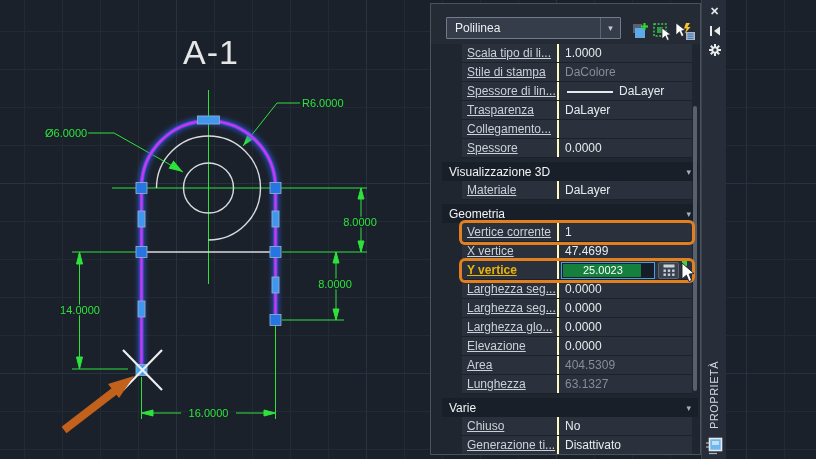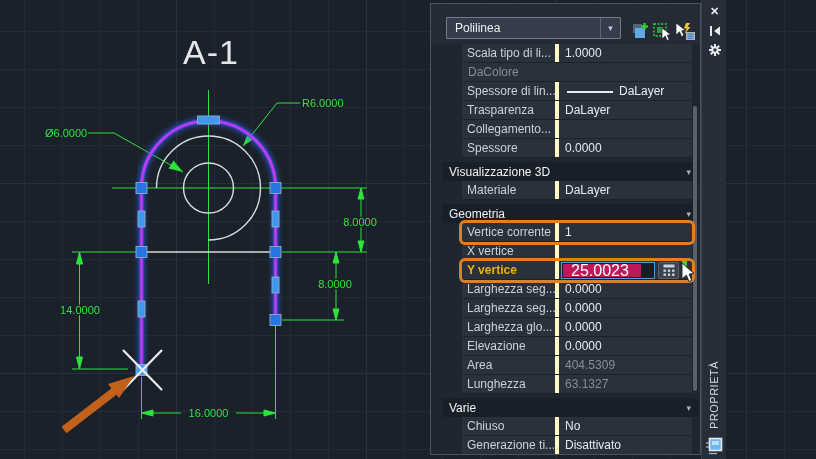--- a/index.html
+++ b/index.html
@@ -29,31 +29,31 @@
     display:flex;align-items:center;color:#eceef1;font-size:12px;cursor:default;gap:12px;}
   .dropdown .dd-label{padding-left:8px;flex:1;white-space:nowrap;overflow:hidden;}
   .dropdown .dd-caret{width:20px;text-align:center;color:#c3cad4;font-size:9px;border-left:1px solid #5a6472;line-height:20px;}
   .tool-ic{position:absolute;top:17px;width:20px;height:20px;cursor:pointer;}
   .panel-body{position:absolute;left:0;top:40px;right:0;bottom:0;overflow:hidden;background:#20262f;}
   .sec-header{margin:4px 3px 0 11px;width:256px;height:19px;background:#191f29;
     display:flex;align-items:center;padding:0 7px;color:#f1f3f5;font-size:12px;font-weight:normal;}
   .sec-header .sec-caret{margin-left:auto;color:#a7afba;font-size:9px;}
   .prop-row{display:flex;height:19px;margin-left:31px;width:230px;background:#2a313c;
     border-bottom:1px solid #1c222c;font-size:12px;line-height:18px;}
-  .prop-label{width:97px;padding-left:5px;color:#ccd1d8;border-right:4px solid #fef9c3;
-    white-space:nowrap;overflow:hidden;}
+  .prop-label{width:97px;padding-left:5px;color:#ccd1d8;border-right:2px solid #fef9c3;
+    white-space:nowrap;overflow:hidden;text-decoration:underline;}
   .prop-value{flex:1;padding-left:6px;color:#e8ebee;position:relative;white-space:nowrap;}
   .prop-value.ro{color:#858d98;}
   .lw-line{display:inline-block;width:46px;height:2px;background:#e8ebee;vertical-align:middle;margin-right:6px;margin-left:2px;}
   .hl{box-shadow:0 0 0 3px #e2801f;position:relative;z-index:5;border-radius:3px;}
   .bold-label{font-weight:bold;color:#eab308;}
   .pv-input{position:absolute;left:2px;top:1px;width:94px;height:17px;background:#141d28;
     border:1px solid #4b9be0;display:flex;align-items:center;}
   .pv-sel{display:inline-block;width:78px;height:13px;line-height:13px;margin-left:1px;
-    background:#be185d;color:#ffffff;padding-left:8px;font-size:16px;}
+    background:#15803d;color:#ffffff;padding-left:20px;font-size:11px;}
   .calc-btn{position:absolute;left:99px;top:1px;width:21px;height:17px;background:#39424e;
     border:1px solid #59636f;border-radius:2px;display:flex;align-items:center;justify-content:center;cursor:pointer;}
   .cursor-wrap{position:absolute;left:121px;top:2px;width:16px;height:22px;z-index:6;}
   .snap-dot{position:absolute;left:123px;top:0px;width:5px;height:5px;background:#3ed43e;z-index:6;}
   .scroll-thumb{position:absolute;right:3px;top:62px;width:4px;height:285px;background:#59616e;border-radius:2px;cursor:pointer;}
 
   
   .side-strip{position:absolute;left:701px;top:0;width:25px;height:459px;
     background:#272e39;border-left:1px solid #3a424e;}
   .strip-ic{position:absolute;left:0;width:25px;height:16px;display:flex;align-items:center;justify-content:center;
@@ -191,20 +191,21 @@
       </div>
     </div>
 
     <div class="panel-body">
       <div id="rows-container">
           <div class="prop-row">
             <div class="prop-label">Scala tipo di li...</div>
             <div class="prop-value">1.0000</div>
           </div>
           <div class="prop-row">
+            <div class="prop-label">Stile di stampa</div>
             <div class="prop-value ro">DaColore</div>
           </div>
           <div class="prop-row">
             <div class="prop-label">Spessore di lin...</div>
             <div class="prop-value"><span class="lw-line"></span><span>DaLayer</span></div>
           </div>
           <div class="prop-row">
             <div class="prop-label">Trasparenza</div>
             <div class="prop-value">DaLayer</div>
           </div>
@@ -227,20 +228,21 @@
           <div class="sec-header">
             <span>Geometria</span>
             <span class="sec-caret">▾</span>
           </div>
           <div class="prop-row hl">
             <div class="prop-label">Vertice corrente</div>
             <div class="prop-value">1</div>
           </div>
           <div class="prop-row">
             <div class="prop-label">X vertice</div>
+            <div class="prop-value">47.4699</div>
           </div>
           <div class="prop-row hl">
             <div class="prop-label bold-label">Y vertice</div>
             <div class="prop-value" style="overflow: visible;">
               <div class="pv-input">
                 <span class="pv-sel">25.0023</span>
               </div>
               <div class="calc-btn">
                 <svg width="12" height="13">
                   <rect x="0.5" y="0.5" width="11" height="3" fill="#cdd3da"></rect>

